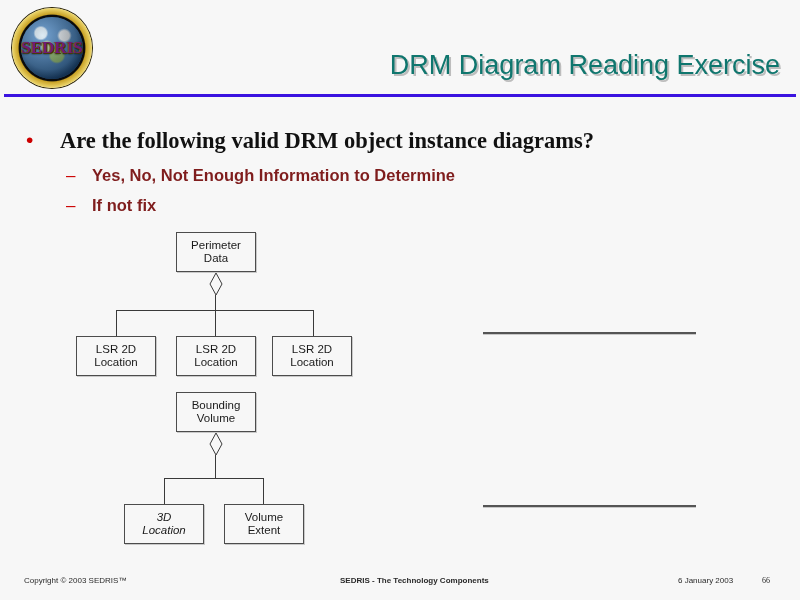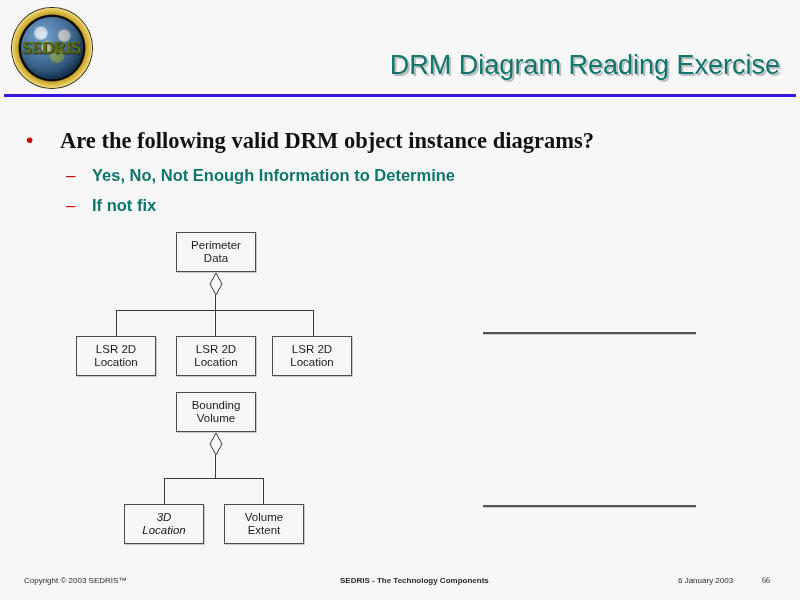--- a/index.html
+++ b/index.html
@@ -59,24 +59,24 @@
     border-radius: 50%;
     background: radial-gradient(circle at 35% 30%, rgba(255,255,255,0.28), rgba(0,0,0,0.45) 75%);
   }
   .logo-word {
     position: absolute;
     left: 0;
     right: 0;
     top: 33px;
     text-align: center;
     font-family: "Liberation Serif", serif;
-    font-weight: normal;
+    font-weight: bold;
     font-size: 17px;
     letter-spacing: 0px;
-    color: #4d7c0f;
+    color: #701a75;
     text-shadow: 1px 1px 0 #4a3a06, -1px 0 0 #7a5f10, 0 1px 2px #000;
     line-height: 1;
   }
   #slide-title {
     position: absolute;
     left: 120px;
     top: 50px;
     width: 660px;
     text-align: right;
     font-size: 27px;
@@ -126,21 +126,21 @@
   .sub .dash {
     color: #cc0000;
     font-size: 17px;
     line-height: 21px;
     width: 26px;
     flex: 0 0 26px;
   }
   .sub .stext {
     font-size: 16.5px;
     font-weight: bold;
-    color: #0f766e;
+    color: #7f1d1d;
     line-height: 21px;
     white-space: nowrap;
   }
   #sub1 { top: 165px; }
   #sub2 { top: 195px; }
 
   
   #diagram {
     position: absolute;
     left: 0;

